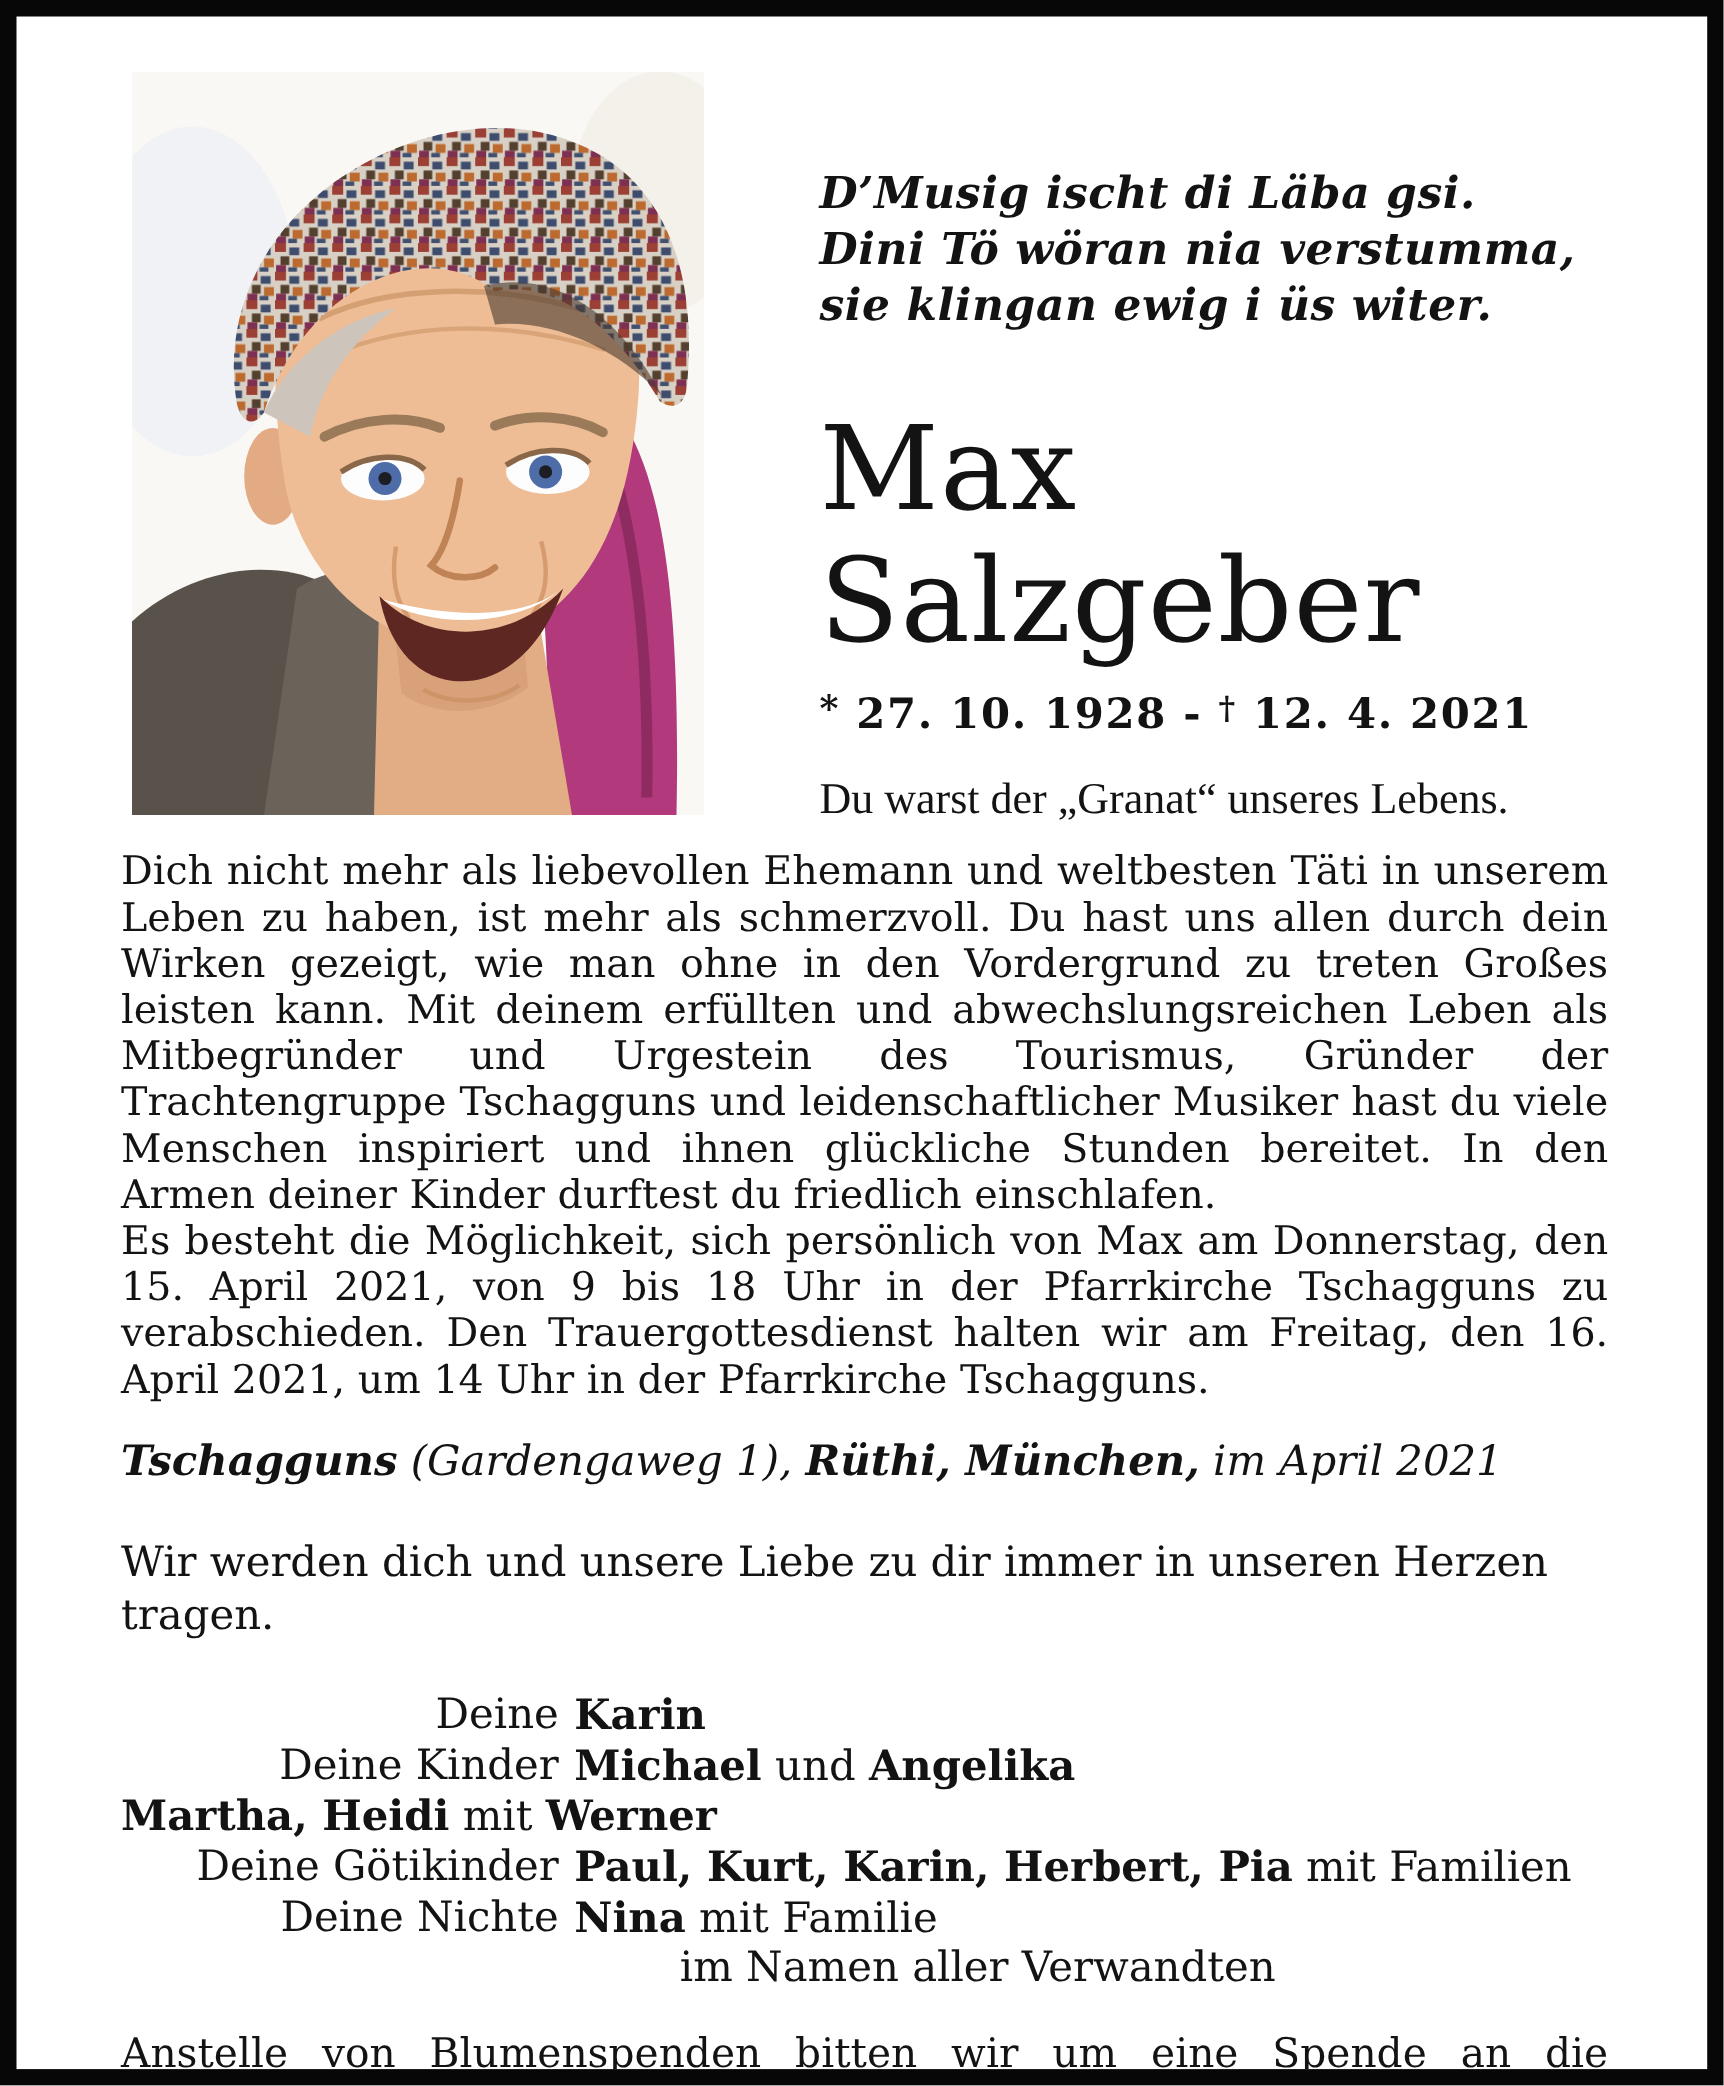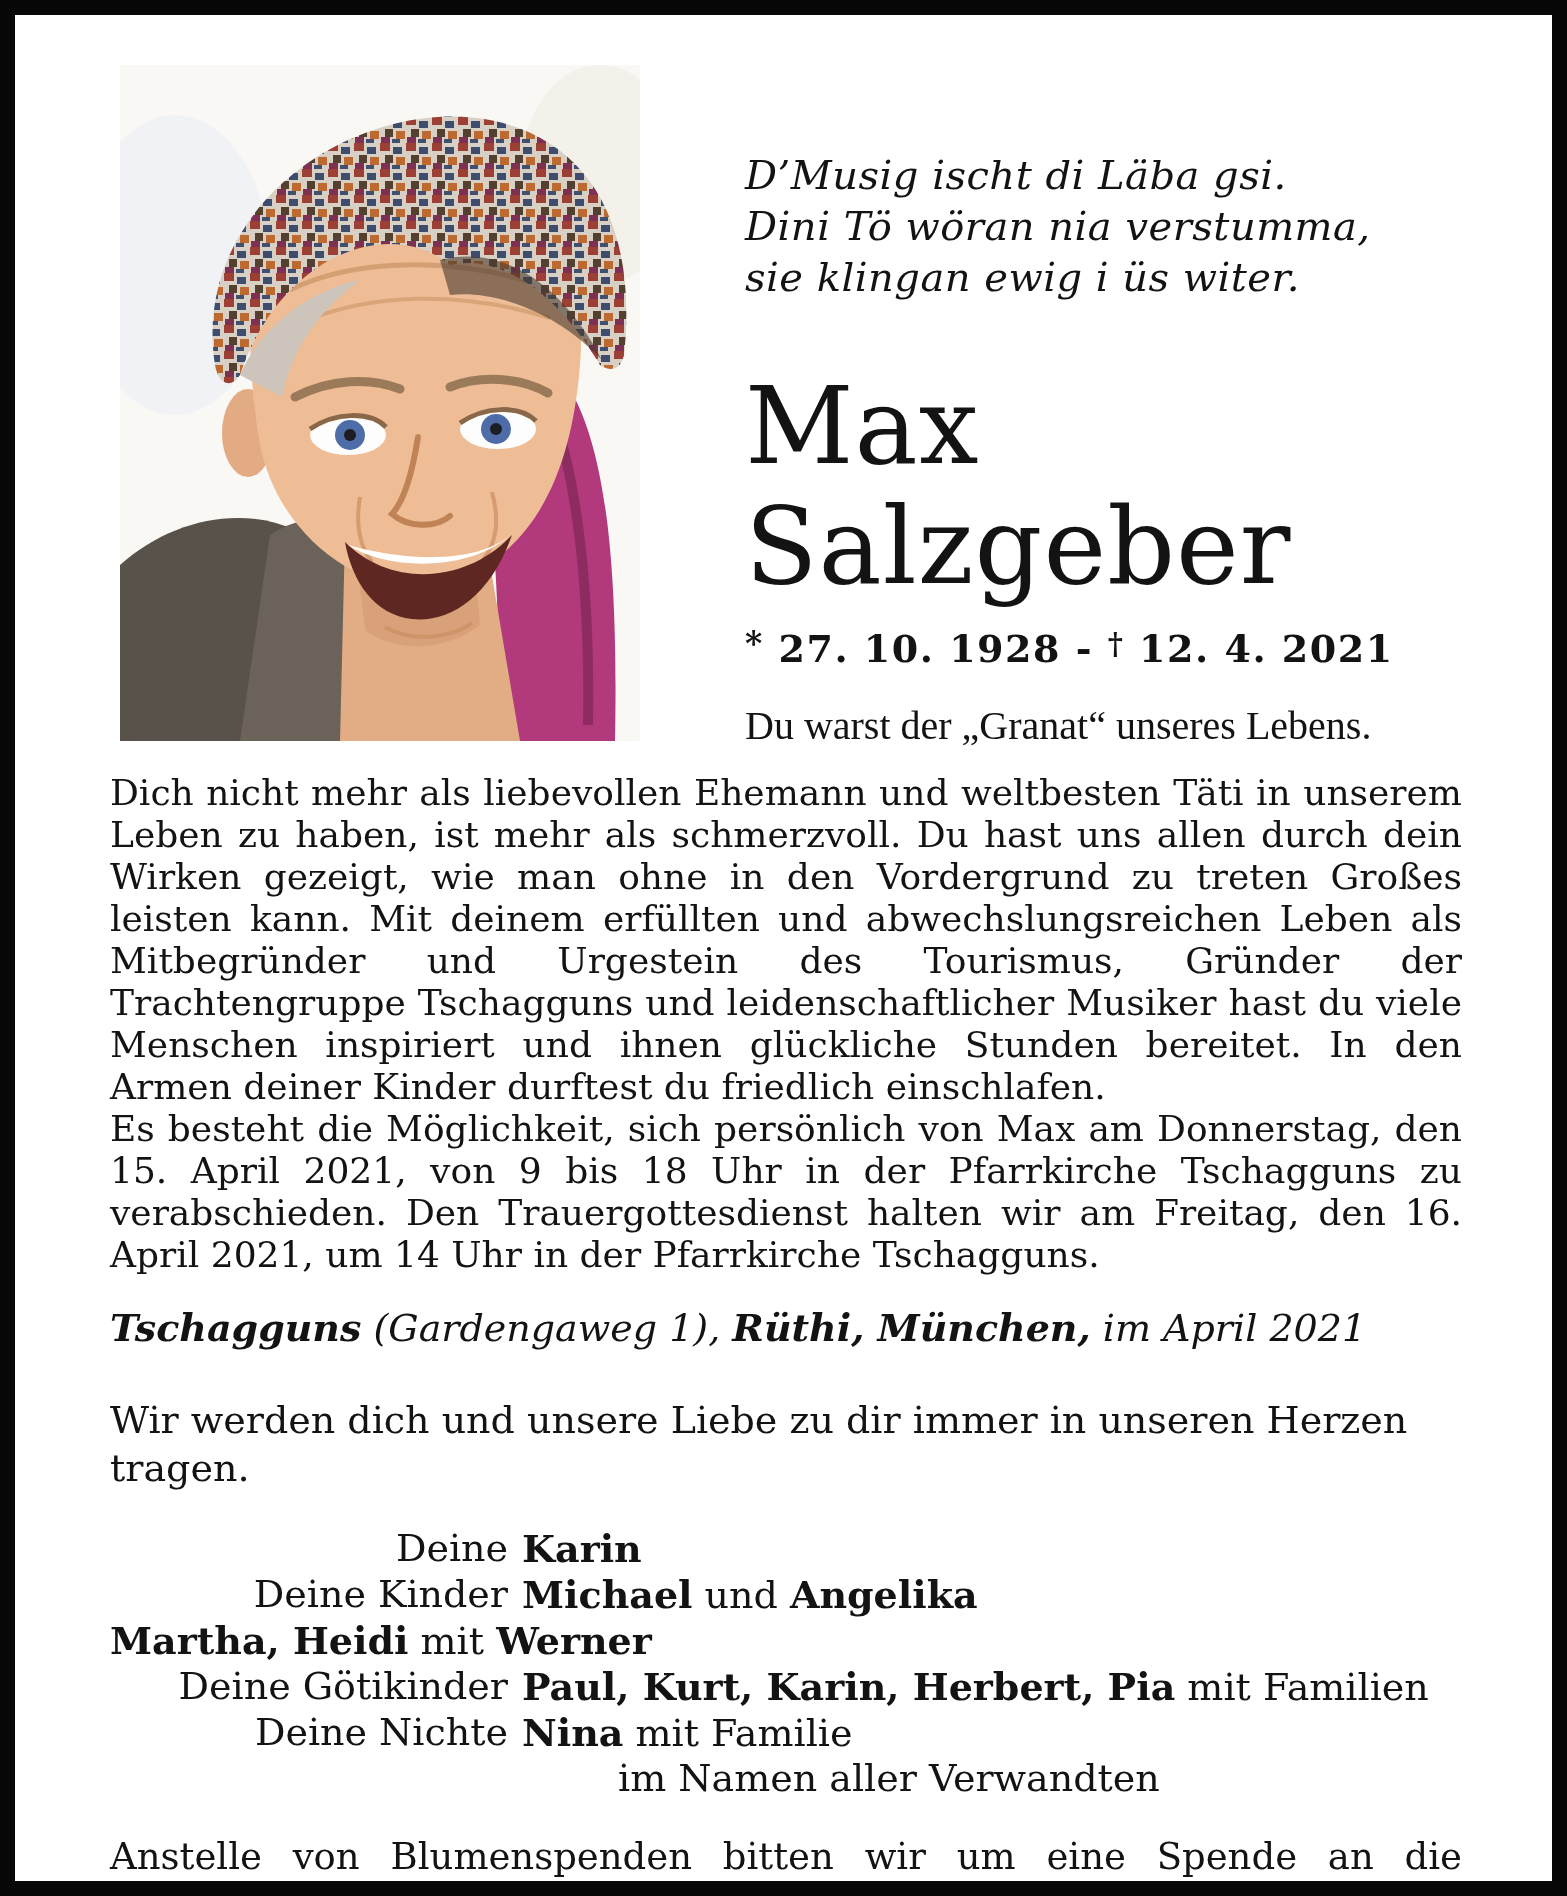--- a/index.html
+++ b/index.html
@@ -16,21 +16,21 @@
   
   .photo {
     position:absolute; left:105px; top:50px;
     width:520px; height:676px;
     overflow:hidden;
   }
   .right-col {
     position:absolute; left:730px; top:135px; width:725px;
   }
   .verse {
-    font-style:italic; font-weight:400;
+    font-style:italic; font-weight:700;
     font-size:40px; line-height:51px;
     letter-spacing:0.5px;
   }
   .deceased-name {
     margin-top:64px;
     font-weight:normal;
     font-size:106px; line-height:120px;
     letter-spacing:1px;
   }
   .dates {
@@ -45,21 +45,21 @@
   .lower {
     position:absolute; left:95px; top:757px; width:1352px;
   }
   .body-par {
     font-size:36px; line-height:42px;
     text-align:justify;
     hyphens:manual;
   }
   .location-line { margin-top:28px; font-size:38px; line-height:48px;font-style:italic; }
   .farewell-line { margin-top:44px; font-size:38px; line-height:48px; }
-  .family-list { margin-top:34px; font-size:38px; }
+  .family-list { margin-top:44px; font-size:38px; }
   .family-row { display:flex; line-height:45px; }
   .family-label {
     flex:0 0 398px; text-align:right; margin-right:14px; white-space:nowrap;
   }
   .family-names { flex:1; }
   .family-row:last-child .family-names { margin-left:96px; }
   .donation-par {
     margin-top:34px;
     font-size:37px; line-height:43px;
     text-align:justify;

